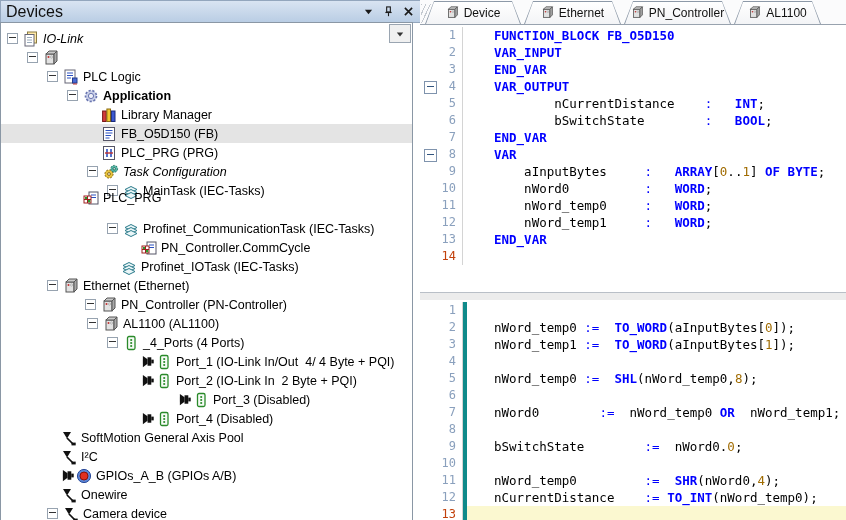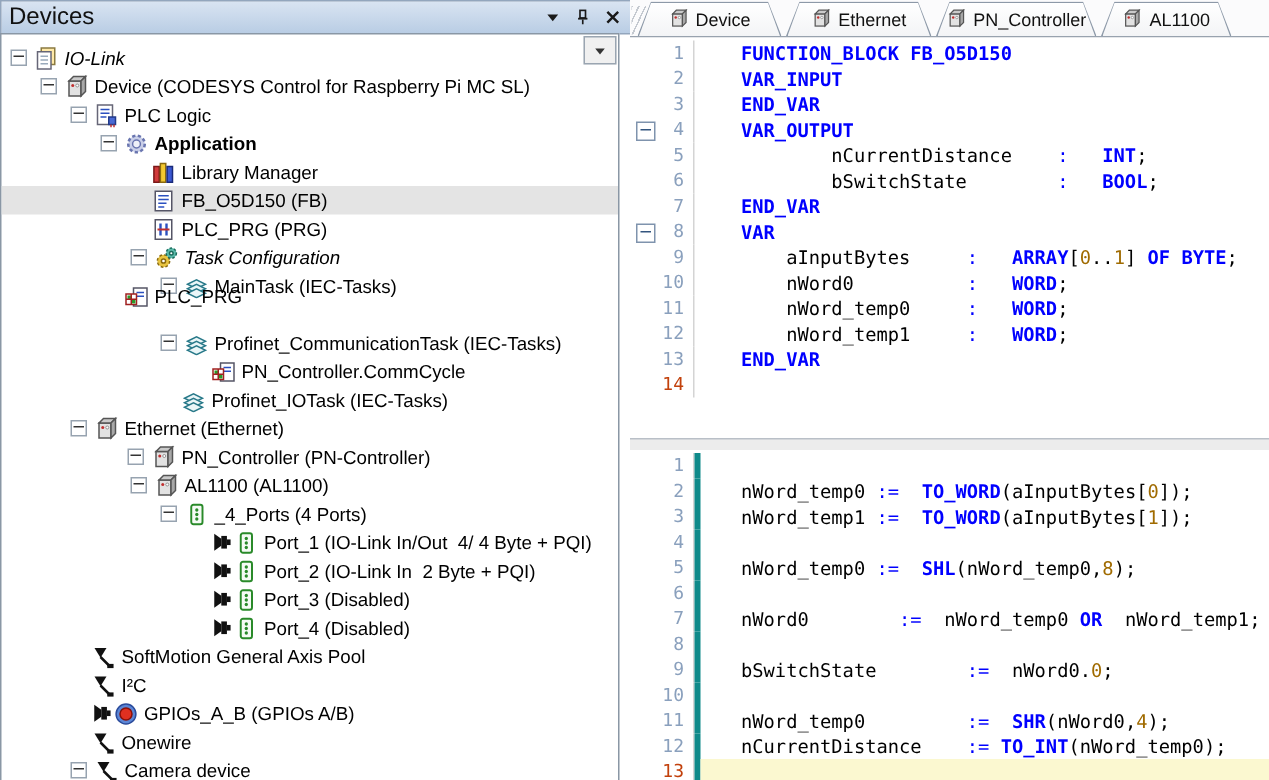--- a/index.html
+++ b/index.html
@@ -108,21 +108,21 @@
                 <line x1="4" y1="6.5" x2="9" y2="6.5" stroke="#9ab"></line>
                 <line x1="4" y1="9" x2="9" y2="9" stroke="#9ab"></line>
                 <line x1="4" y1="11.5" x2="9" y2="11.5" stroke="#9ab"></line>
               </svg></span><span class="lbl">IO-Link</span></div>
           <div class="tree-row" style="top: 25px; padding-left: 26px;"><span class="expander"></span><span class="ticon"><svg viewBox="0 0 16 16">
                 <rect x="3" y="4" width="8" height="10" fill="#e2e2e2" stroke="#555"></rect>
                 <polygon points="3,4 6,1 14,1 11,4" fill="#cacaca" stroke="#555"></polygon>
                 <polygon points="11,4 14,1 14,11 11,14" fill="#a8a8a8" stroke="#555"></polygon>
                 <circle cx="5.5" cy="7" r="1" fill="#c03030"></circle>
                 <circle cx="8.5" cy="7" r="1" fill="#fff" stroke="#777" stroke-width="0.5"></circle>
-              </svg></span><span class="lbl">Device (CODESYS Control for Raspberry Pi MC SL)</span></div>
+              </svg></span></div>
           <div class="tree-row" style="top: 44px; padding-left: 46px;"><span class="expander"></span><span class="ticon"><svg viewBox="0 0 16 16">
                 <rect x="2" y="1" width="10" height="13" fill="#fff" stroke="#667"></rect>
                 <line x1="4" y1="4" x2="10" y2="4" stroke="#2b50c0"></line>
                 <line x1="4" y1="6.5" x2="10" y2="6.5" stroke="#2b50c0"></line>
                 <line x1="4" y1="9" x2="8" y2="9" stroke="#2b50c0"></line>
                 <rect x="9.5" y="9" width="4.5" height="5" fill="#4a6ad4" stroke="#223a8a"></rect>
                 <line x1="11" y1="14" x2="11" y2="16" stroke="#c03030"></line>
                 <line x1="13" y1="14" x2="13" y2="16" stroke="#c03030"></line>
               </svg></span><span class="lbl">PLC Logic</span></div>
           <div class="tree-row bold" style="top: 63px; padding-left: 66px;"><span class="expander"></span><span class="ticon"><svg viewBox="0 0 16 16">
@@ -234,21 +234,21 @@
           <div class="tree-row" style="top: 348px; padding-left: 126px;"><span class="exp-spacer"></span><span class="picon"><svg viewBox="0 0 14 16">
                 <rect x="6.5" y="3.5" width="4" height="9" fill="#111"></rect>
                 <polygon points="6.5,5.5 1.5,2 1.5,14 6.5,10.5" fill="#111"></polygon>
                 <rect x="10.5" y="6" width="2.6" height="4" fill="#111"></rect>
               </svg></span><span class="ticon"><svg viewBox="0 0 16 16">
                 <rect x="4.5" y="1.5" width="7.5" height="13" rx="1.5" fill="#f6fbf6" stroke="#2a8a2a" stroke-width="1.3"></rect>
                 <circle cx="8.2" cy="5" r="1.1" fill="#2a8a2a"></circle>
                 <circle cx="8.2" cy="8" r="1.1" fill="#2a8a2a"></circle>
                 <circle cx="8.2" cy="11" r="1.1" fill="#2a8a2a"></circle>
               </svg></span><span class="lbl">Port_2 (IO-Link In  2 Byte + PQI)</span></div>
-          <div class="tree-row" style="top: 367px; padding-left: 126px;"><span class="exp-spacer"></span><span class="picon"><svg viewBox="0 0 14 16">
+          <div class="tree-row" style="top: 367px; padding-left: 126px; margin-left: 37px;"><span class="exp-spacer"></span><span class="picon"><svg viewBox="0 0 14 16">
                 <rect x="6.5" y="3.5" width="4" height="9" fill="#111"></rect>
                 <polygon points="6.5,5.5 1.5,2 1.5,14 6.5,10.5" fill="#111"></polygon>
                 <rect x="10.5" y="6" width="2.6" height="4" fill="#111"></rect>
               </svg></span><span class="ticon"><svg viewBox="0 0 16 16">
                 <rect x="4.5" y="1.5" width="7.5" height="13" rx="1.5" fill="#f6fbf6" stroke="#2a8a2a" stroke-width="1.3"></rect>
                 <circle cx="8.2" cy="5" r="1.1" fill="#2a8a2a"></circle>
                 <circle cx="8.2" cy="8" r="1.1" fill="#2a8a2a"></circle>
                 <circle cx="8.2" cy="11" r="1.1" fill="#2a8a2a"></circle>
               </svg></span><span class="lbl">Port_3 (Disabled)</span></div>
           <div class="tree-row" style="top: 386px; padding-left: 126px;"><span class="exp-spacer"></span><span class="picon"><svg viewBox="0 0 14 16">

